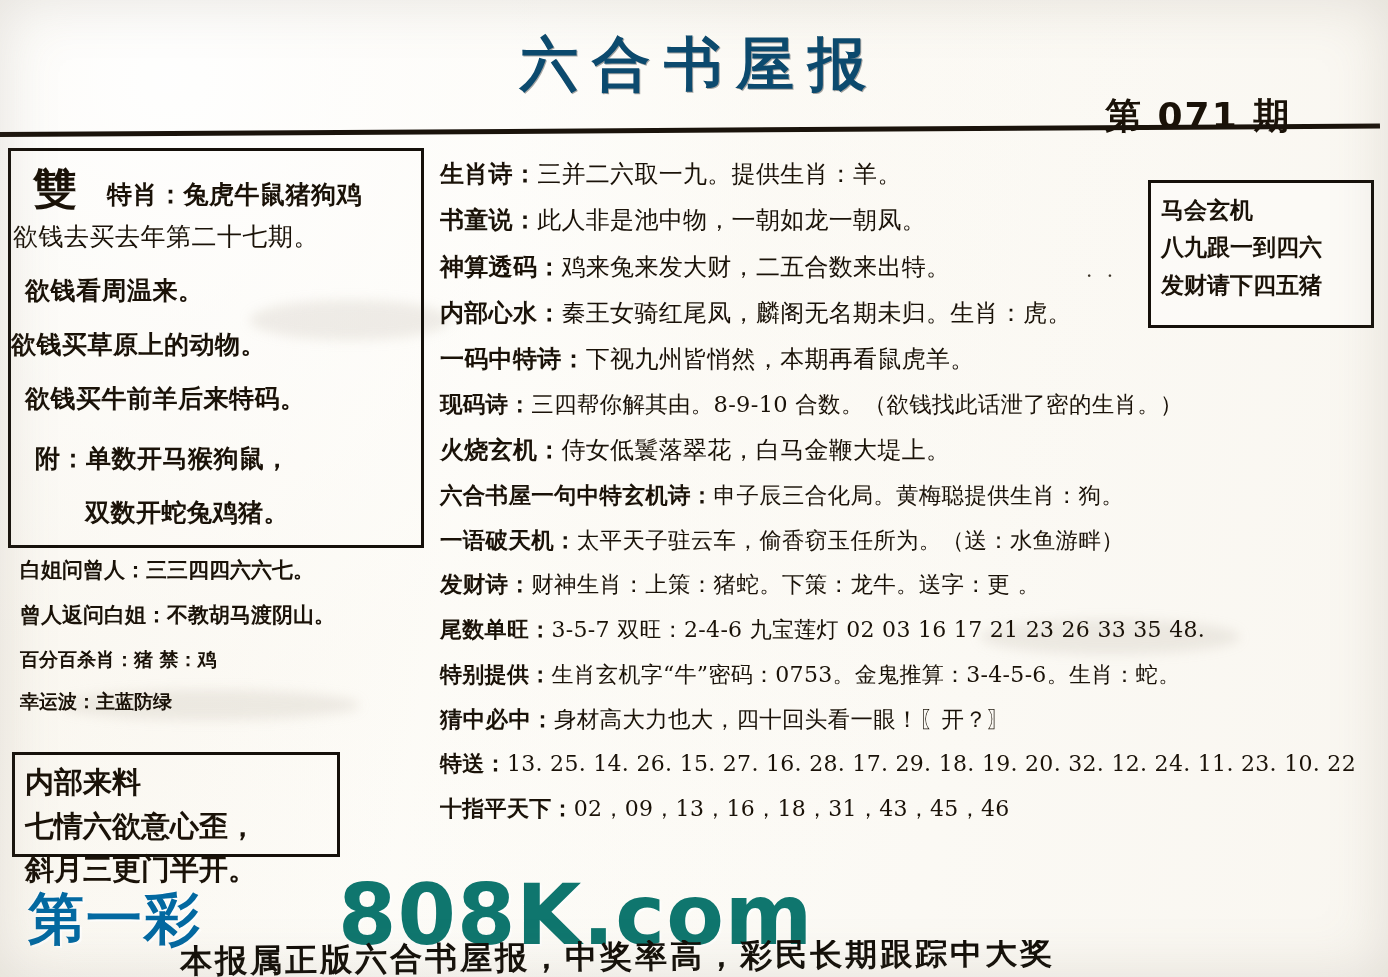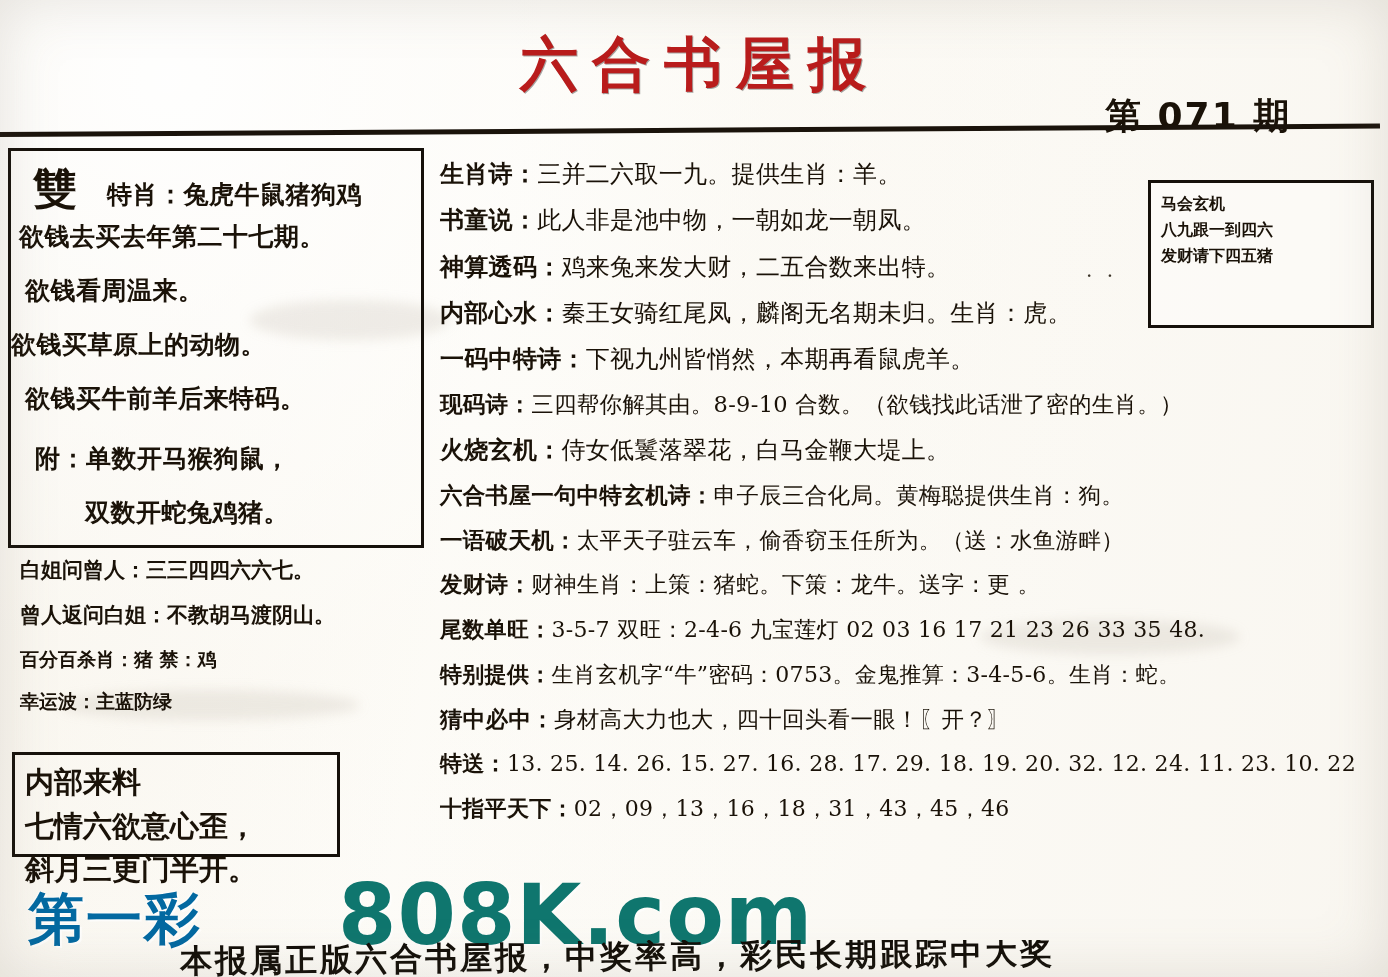--- a/index.html
+++ b/index.html
@@ -38,21 +38,21 @@
     left: 0; top: 0; width: 1388px; height: 140px;
   }
   .title-main {
     position: absolute;
     left: 520px;
     top: 26px;
     font-family: "DejaVu Sans", "Liberation Sans", sans-serif;
     font-weight: bold;
     font-size: 58px;
     letter-spacing: 14px;
-    color: #b91c1c;
+    color: #0c4a6e;
     white-space: nowrap;
     text-shadow: 1px 1px 0 rgba(0,0,0,0.35);
   }
   .issue {
     position: absolute;
     left: 1105px;
     top: 84px;
     font-family: "DejaVu Sans", "Liberation Sans", sans-serif;
     font-weight: bold;
     font-size: 36px;
@@ -98,21 +98,21 @@
     font-size: 44px;
     line-height: 44px;
   }
   .tex-line {
     font-size: 25px;
     line-height: 1.42;
     white-space: nowrap;
     letter-spacing: 0.5px;
   }
   .l1 { position: absolute; left: 96px; top: 26px; font-weight: bold; }
-  .l2 { position: absolute; left: 8px; top: 68px; font-weight: bold; text-align: center; }
+  .l2 { position: absolute; left: 2px; top: 68px; font-weight: normal; text-align: center; }
   .l3 { position: absolute; left: 14px; top: 122px; font-weight: bold; }
   .l4 { position: absolute; left: 0; top: 176px; font-weight: bold; }
   .l5 { position: absolute; left: 14px; top: 230px; font-weight: bold; }
   .l6 { position: absolute; left: 24px; top: 290px; font-weight: bold; }
   .l7 { position: absolute; left: 74px; top: 344px; font-weight: bold; }
 
   .mid-lines {
     position: absolute;
     left: 14px;
     top: 562px;
@@ -169,21 +169,21 @@
     left: 1148px;
     top: 180px;
     width: 226px;
     height: 148px;
     padding: 8px 10px;
     box-sizing: border-box;
     border: 3px solid #15100a;
     background: rgba(255,255,255,0.35);
   }
   .horse-line {
-    font-size: 16px;
+    font-size: 23px;
     font-weight: bold;
     line-height: 1.62;
     white-space: nowrap;
   }
   .dots {
     position: absolute;
     left: 1086px;
     top: 258px;
     font-size: 20px;
     color: #3b3328;

